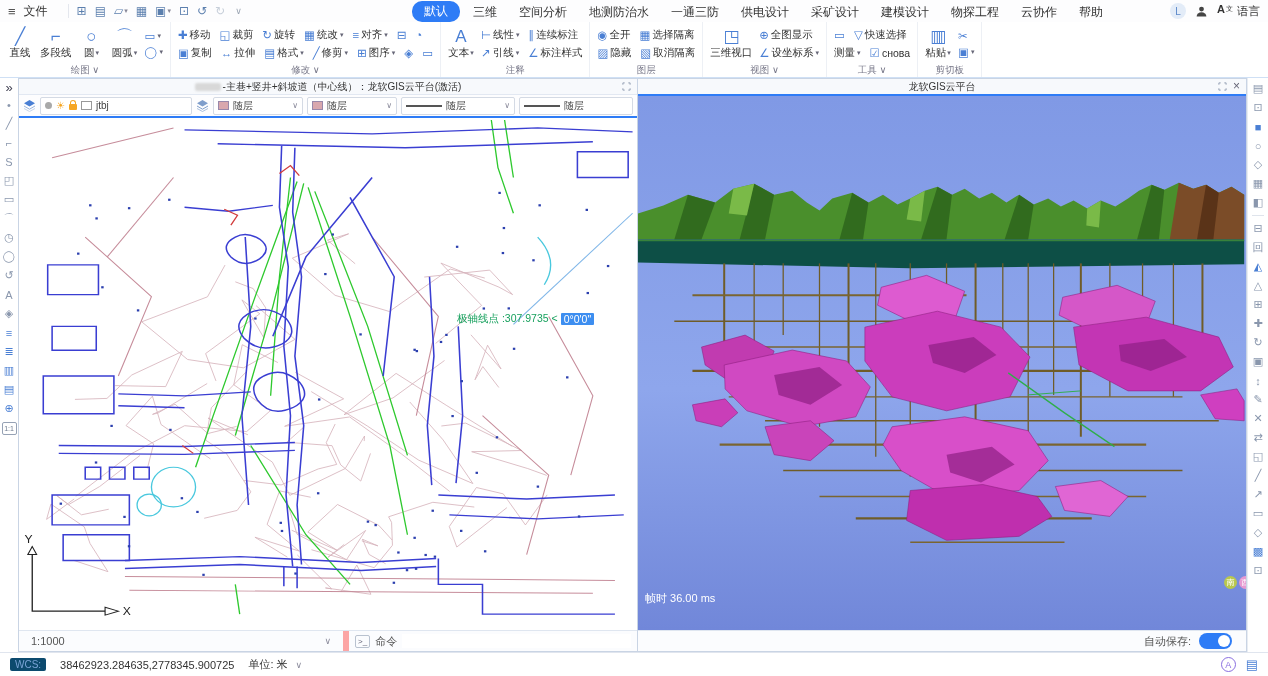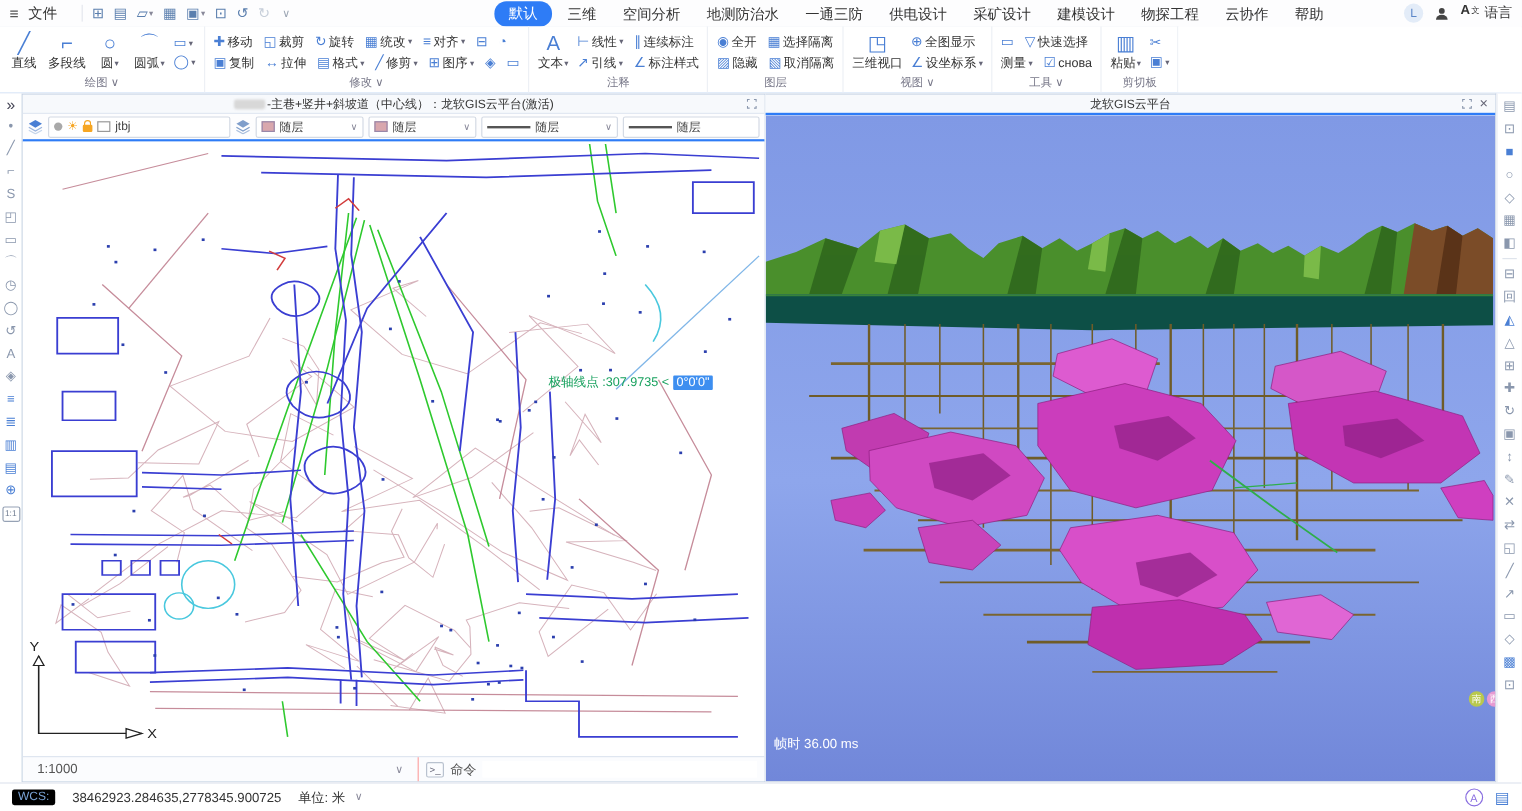--- a/index.html
+++ b/index.html
@@ -91,34 +91,34 @@
   .tipval{background:#3d8ef0;color:#fff;padding:0 3px;border-radius:1px}
   .canvas3d{flex:1;position:relative;overflow:hidden}
   .canvas3d svg{position:absolute;left:0;top:0;width:100%;height:100%}
   .fps{position:absolute;left:7px;bottom:24px;color:#fff;font-size:11px}
   .msg3d{position:absolute;left:7px;bottom:8px;color:#fff;font-size:11px}
   .gizmo .gd{position:absolute;width:13px;height:13px;border-radius:50%;font-size:8px;color:#fff;
              display:flex;align-items:center;justify-content:center;cursor:pointer}
   
   .pfoot{height:20px;flex:0 0 20px;border-top:1px solid #dfe6f0;background:#fbfcfe;display:flex;
          align-items:center;font-size:11px;color:#555}
-  .scale{width:330px;display:flex;align-items:center;padding:0 12px;border-right:1px solid #fca5a5;
+  .scale{width:330px;display:flex;align-items:center;padding:0 12px;border-right:6px solid #fca5a5;
          height:100%;box-sizing:border-box;cursor:pointer}
   .scale .chev{margin-left:auto;font-size:9px;color:#889}
   .cmd{flex:1;display:flex;align-items:center;gap:5px;padding:0 6px;height:100%}
   .prompt{font-size:8px;border:1px solid #b9c2cf;border-radius:2px;padding:0 2px;color:#667;line-height:11px}
   .cmdline{flex:1;height:14px;background:#fff}
   .pfoot.rightside{justify-content:flex-end;gap:8px;padding-right:14px}
   .switch{width:33px;height:16px;border-radius:8px;background:#2e7cf6;position:relative;cursor:pointer}
   .switch::after{content:"";position:absolute;right:2px;top:2px;width:12px;height:12px;border-radius:50%;background:#fff}
   
   .statusbar{position:absolute;left:0;top:652px;width:1268px;height:24px;box-sizing:border-box;background:#fff;
              border-top:1px solid #e0e5ee;display:flex;align-items:center;padding:0 10px;gap:14px;
              font-size:11px;color:#333}
-  .wcs{background:#000000;color:#7aa3d6;font-size:10px;padding:1px 5px;border-radius:2px}
+  .wcs{background:#0c4a6e;color:#7aa3d6;font-size:10px;padding:1px 5px;border-radius:2px}
   .coords{color:#333}
   .toggles{display:flex;align-items:center;gap:14px}
   .toggle{padding:2px 6px;border-radius:2px;cursor:pointer;white-space:nowrap}
   .toggle.on{background:#2e7cf6;color:#fff}
   .units{display:flex;align-items:center;gap:8px;cursor:pointer}
   .units .chev{font-size:9px;color:#889}
   .sb-right{margin-left:auto;display:flex;align-items:center;gap:10px}
   .abadge{width:15px;height:15px;border-radius:50%;border:1.5px solid #8a6fe0;color:#8a6fe0;font-size:9px;
           display:flex;align-items:center;justify-content:center;box-sizing:border-box;cursor:pointer}
   .clip{color:#4a7fd4;font-size:13px;cursor:pointer}
@@ -776,20 +776,24 @@
         <path d="M430,300 L488,296" stroke="#2fae4a" stroke-width="1" fill="none"></path>
       </svg>
       <div class="fps">帧时  36.00 ms</div>
       <div class="gizmo">
 
         <span class="gd" style="left:586px;top:480px;background:#b9c84e">南</span>
         <span class="gd" style="left:601px;top:480px;background:#e79ad2">西</span>
 
       </div>
     </div>
+    <footer class="pfoot rightside">
+      <span>自动保存:</span>
+      <span class="switch"></span>
+    </footer>
   </section>
 
   <div class="vtb right" id="right-toolbar">
       <span class="tbi">▤</span>
       <span class="tbi">⊡</span>
       <span class="tbi blue">■</span>
       <span class="tbi">○</span>
       <span class="tbi">◇</span>
       <span class="tbi">▦</span>
       <span class="tbi">◧</span>

